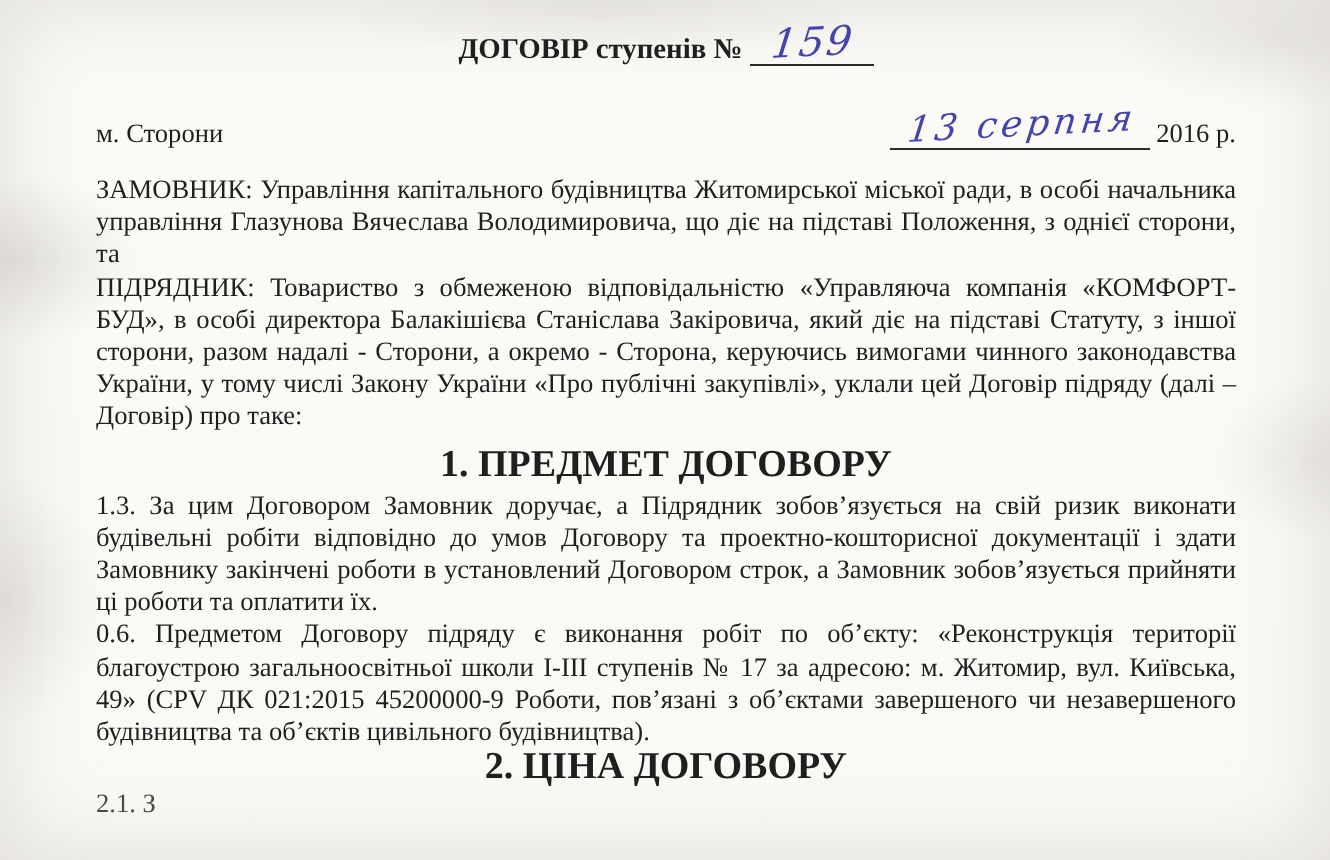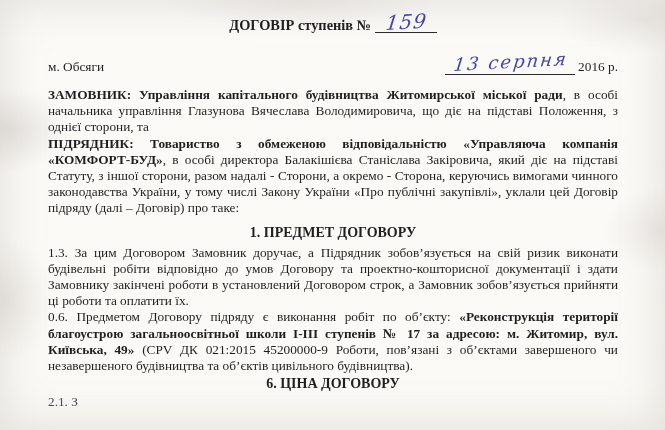--- a/index.html
+++ b/index.html
@@ -58,56 +58,56 @@
     margin-top: 16px;
     height: 24px;
     display: flex;
     justify-content: space-between;
     align-items: flex-end;
     white-space: nowrap;
   }
   .date-group { display: inline-flex; align-items: flex-end; gap: 3px; }
   .para { margin: 0; }
   .para.first { margin-top: 12px; }
-  b { font-weight: bold; }
+  b { font-weight: normal; }
   .sec-head {
     margin: 7px 0 4px;
     text-align: center;
-    font-size: 14px;
+    font-size: 19px;
     font-weight: bold;
     line-height: 17px;
   }
   .sec-head.second { margin: 1px 0 0; }
   .partial { margin: 2px 0 0; color: #4a4a4a; }
 </style>
 </head>
 <body>
 
 <div class="page">
 
   <div class="title-row">
     <span>ДОГОВІР ступенів № </span><span class="underline-slot"><span class="hw hw-number">159</span></span>
   </div>
 
   <div class="date-row">
-    <span>м. Обсяги</span>
+    <span>м. Сторони</span>
     <span class="date-group">
       <span class="underline-slot"><span class="hw hw-date">13 серпня</span></span>
       <span>2016 р.</span>
     </span>
   </div>
 
   <p class="para first"><b>ЗАМОВНИК: Управління капітального будівництва Житомирської міської ради</b><span>, в особі начальника управління Глазунова Вячеслава Володимировича, що діє на підставі Положення, з однієї сторони, та</span></p>
 
   <p class="para"><b>ПІДРЯДНИК: Товариство з обмеженою відповідальністю «Управляюча компанія «КОМФОРТ-БУД»</b><span>, в особі директора Балакішієва Станіслава Закіровича, який діє на підставі Статуту, з іншої сторони, разом надалі - Сторони, а окремо - Сторона, керуючись вимогами чинного законодавства України, у тому числі Закону України «Про публічні закупівлі», уклали цей Договір підряду (далі – Договір) про таке:</span></p>
 
   <h3 class="sec-head">1. ПРЕДМЕТ ДОГОВОРУ</h3>
 
   <p class="para">1.3. За цим Договором Замовник доручає, а Підрядник зобов’язується на свій ризик виконати будівельні робіти відповідно до умов Договору та проектно-кошторисної документації і здати Замовнику закінчені роботи в установлений Договором строк, а Замовник зобов’язується прийняти ці роботи та оплатити їх.</p>
 
   <p class="para"><span>0.6. Предметом Договору підряду є виконання робіт по об’єкту: </span><b>«Реконструкція території благоустрою загальноосвітньої школи І-ІІІ ступенів № 17 за адресою: м. Житомир, вул. Київська, 49»</b><span> (CPV ДК 021:2015 45200000-9 Роботи, пов’язані з об’єктами завершеного чи незавершеного будівництва та об’єктів цивільного будівництва).</span></p>
 
 
-  <h3 class="sec-head second">6. ЦІНА ДОГОВОРУ</h3>
+  <h3 class="sec-head second">2. ЦІНА ДОГОВОРУ</h3>
 
   <p class="para partial">2.1. З</p>
 
 </div>
 
 </body></html>

